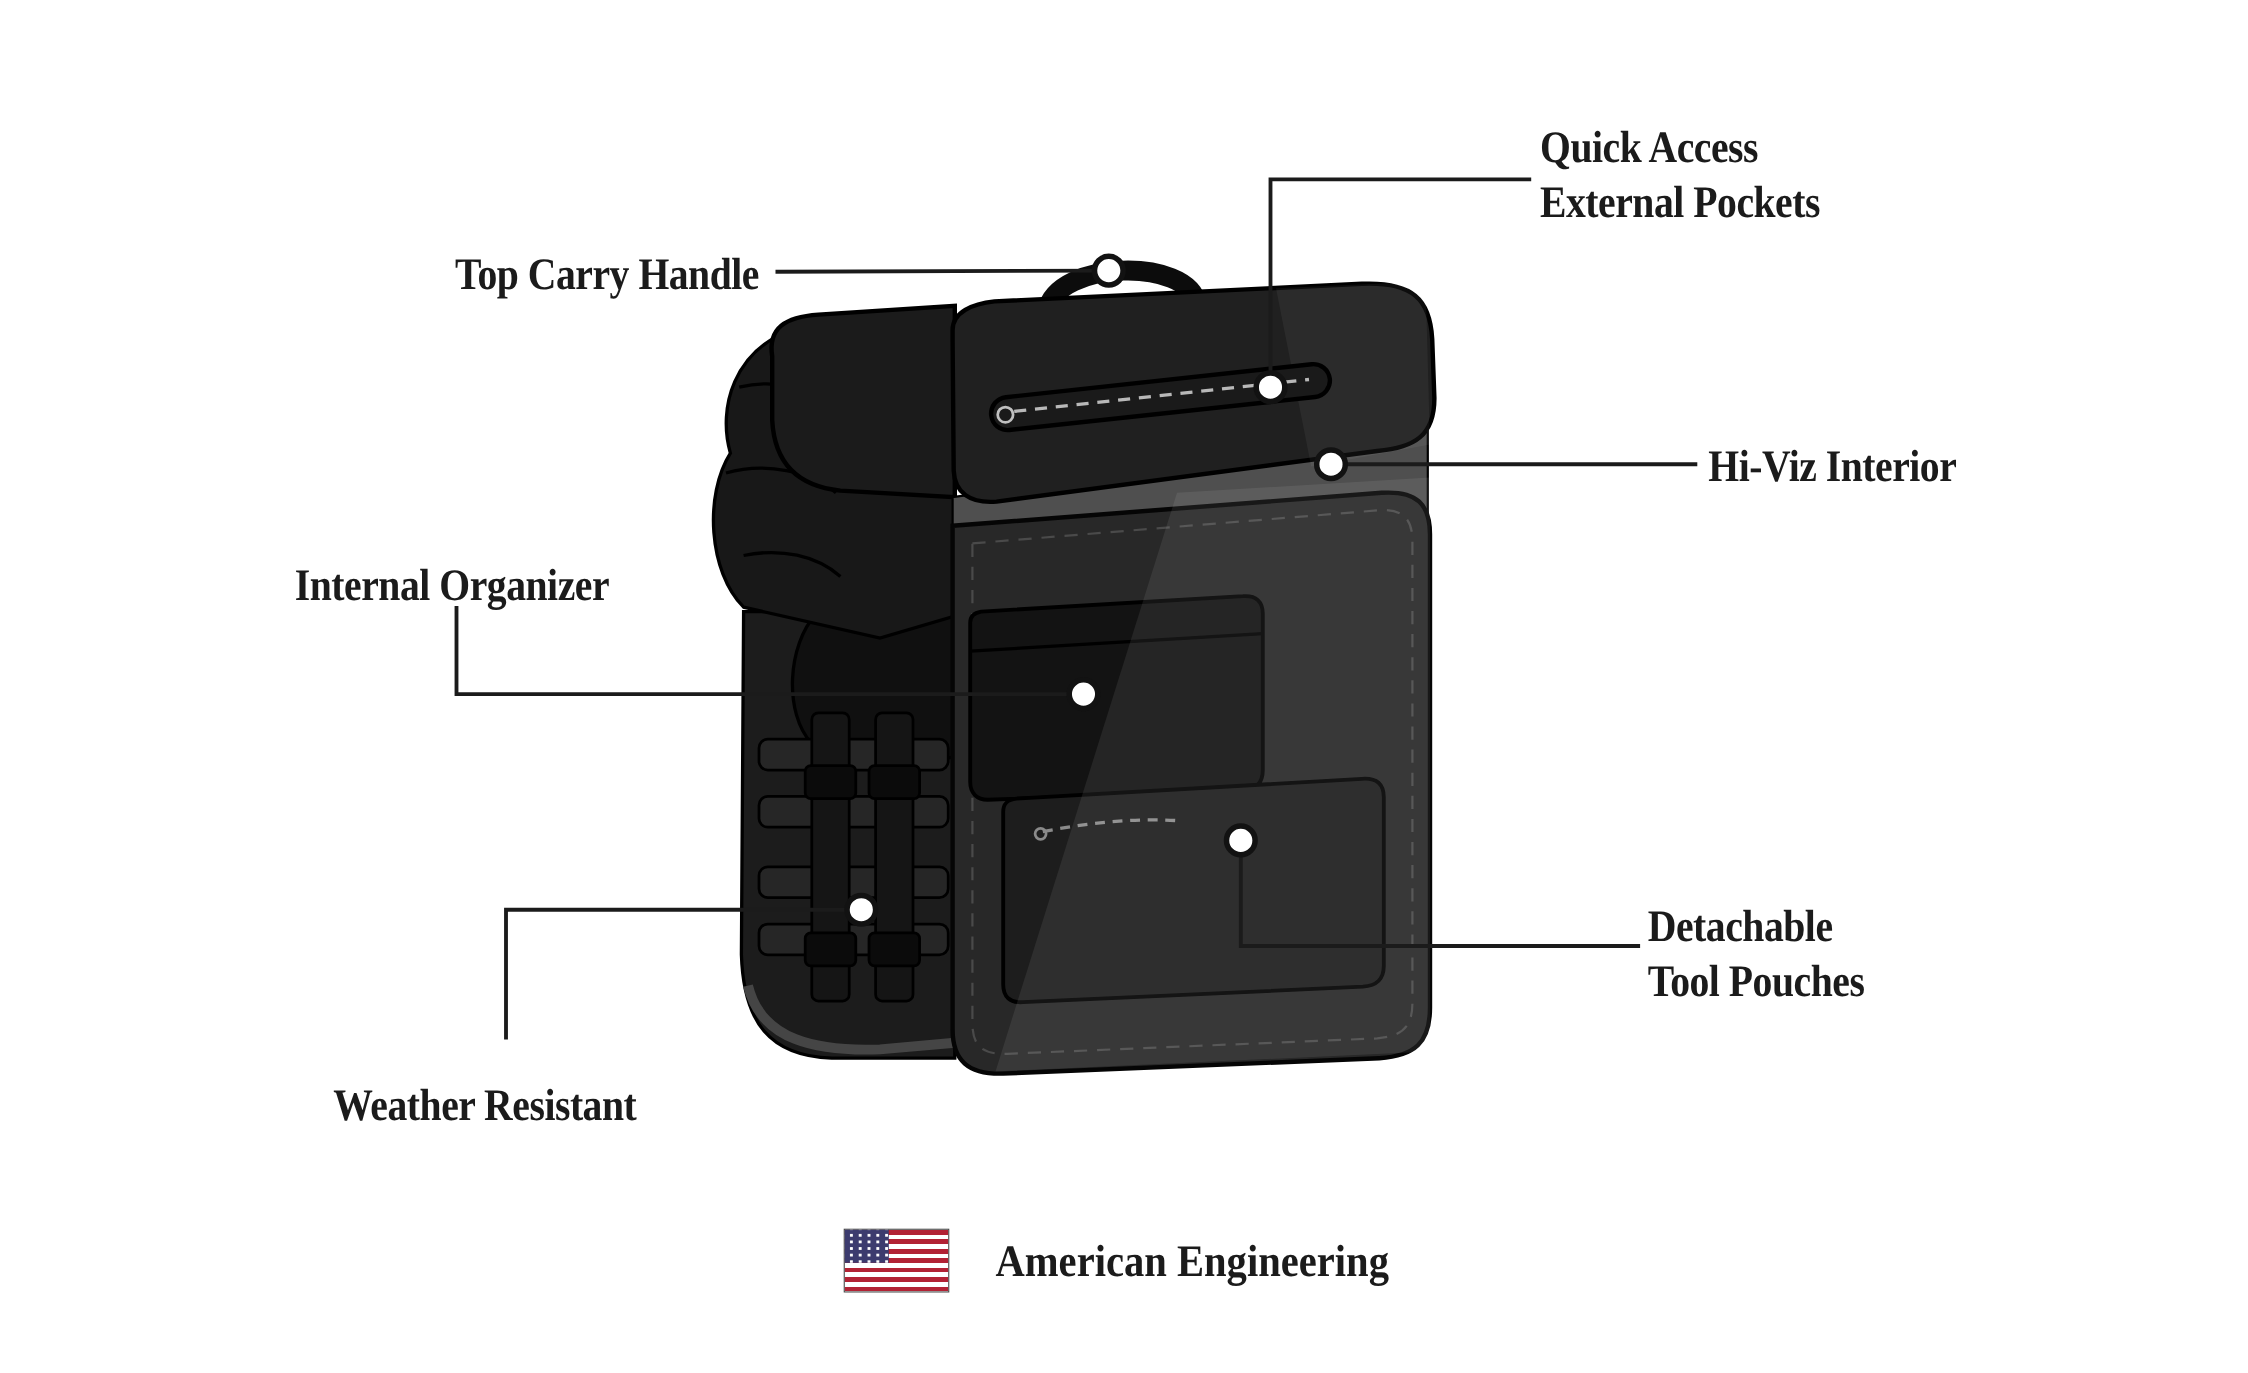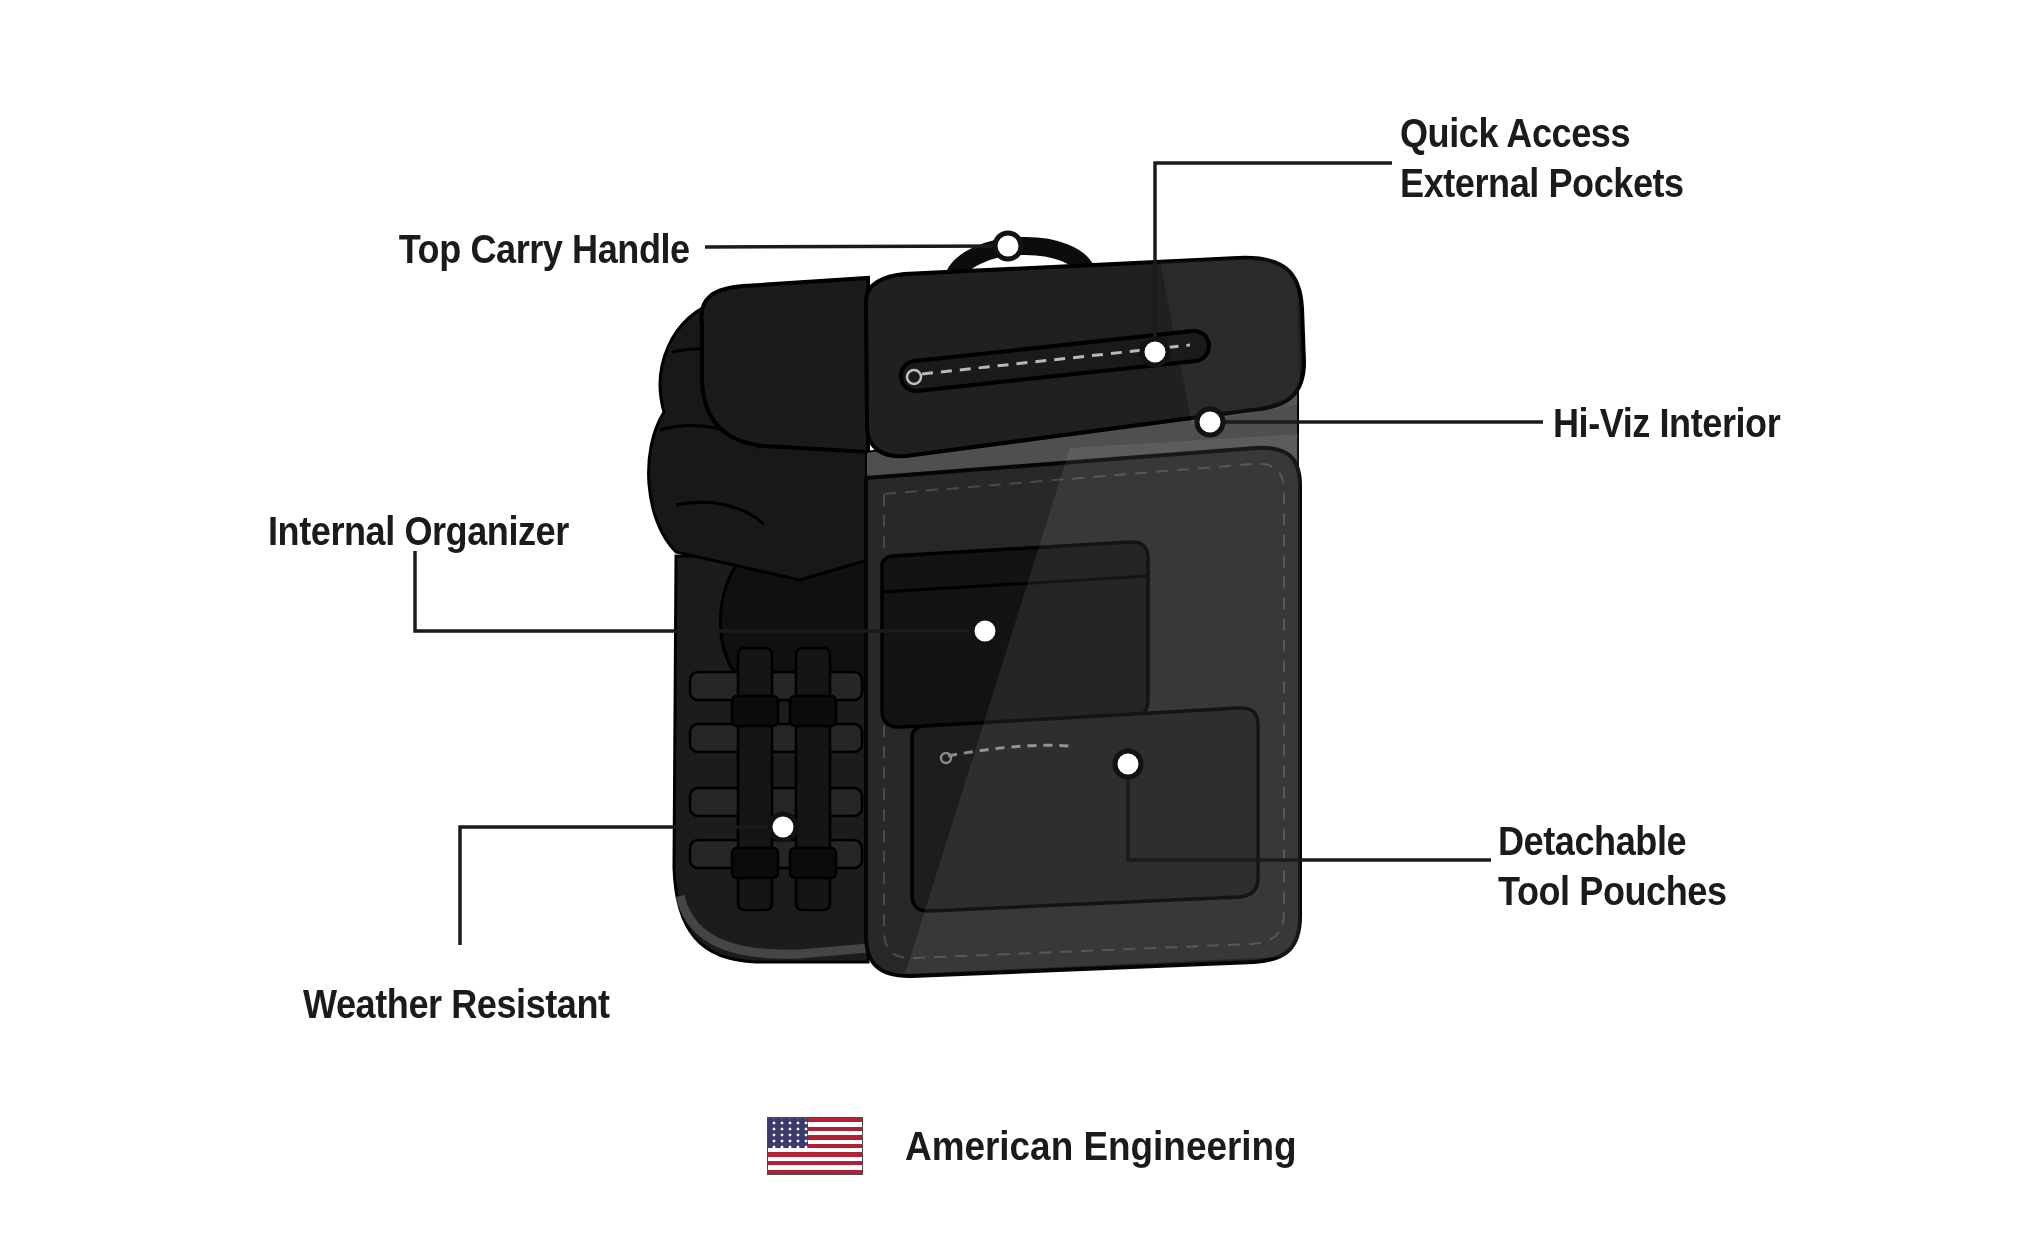--- a/index.html
+++ b/index.html
@@ -3,21 +3,21 @@
 <meta charset="utf-8">
 <style>
   * { margin: 0; padding: 0; box-sizing: border-box; }
   html, body { background: #ffffff; }
   .canvas {
     position: relative;
     width: 2044px;
     height: 1248px;
     background: #ffffff;
     overflow: hidden;
-    font-family: Liberation Sans, sans-serif;
+    font-family: Liberation Serif, serif;
   }
   svg.scene { position: absolute; left: 0; top: 0; }
   .lbl {
     position: absolute;
     font-weight: 700;
     font-size: 41px;
     line-height: 50px;
     color: #1b1b1b;
     letter-spacing: -0.5px;
     white-space: nowrap;

